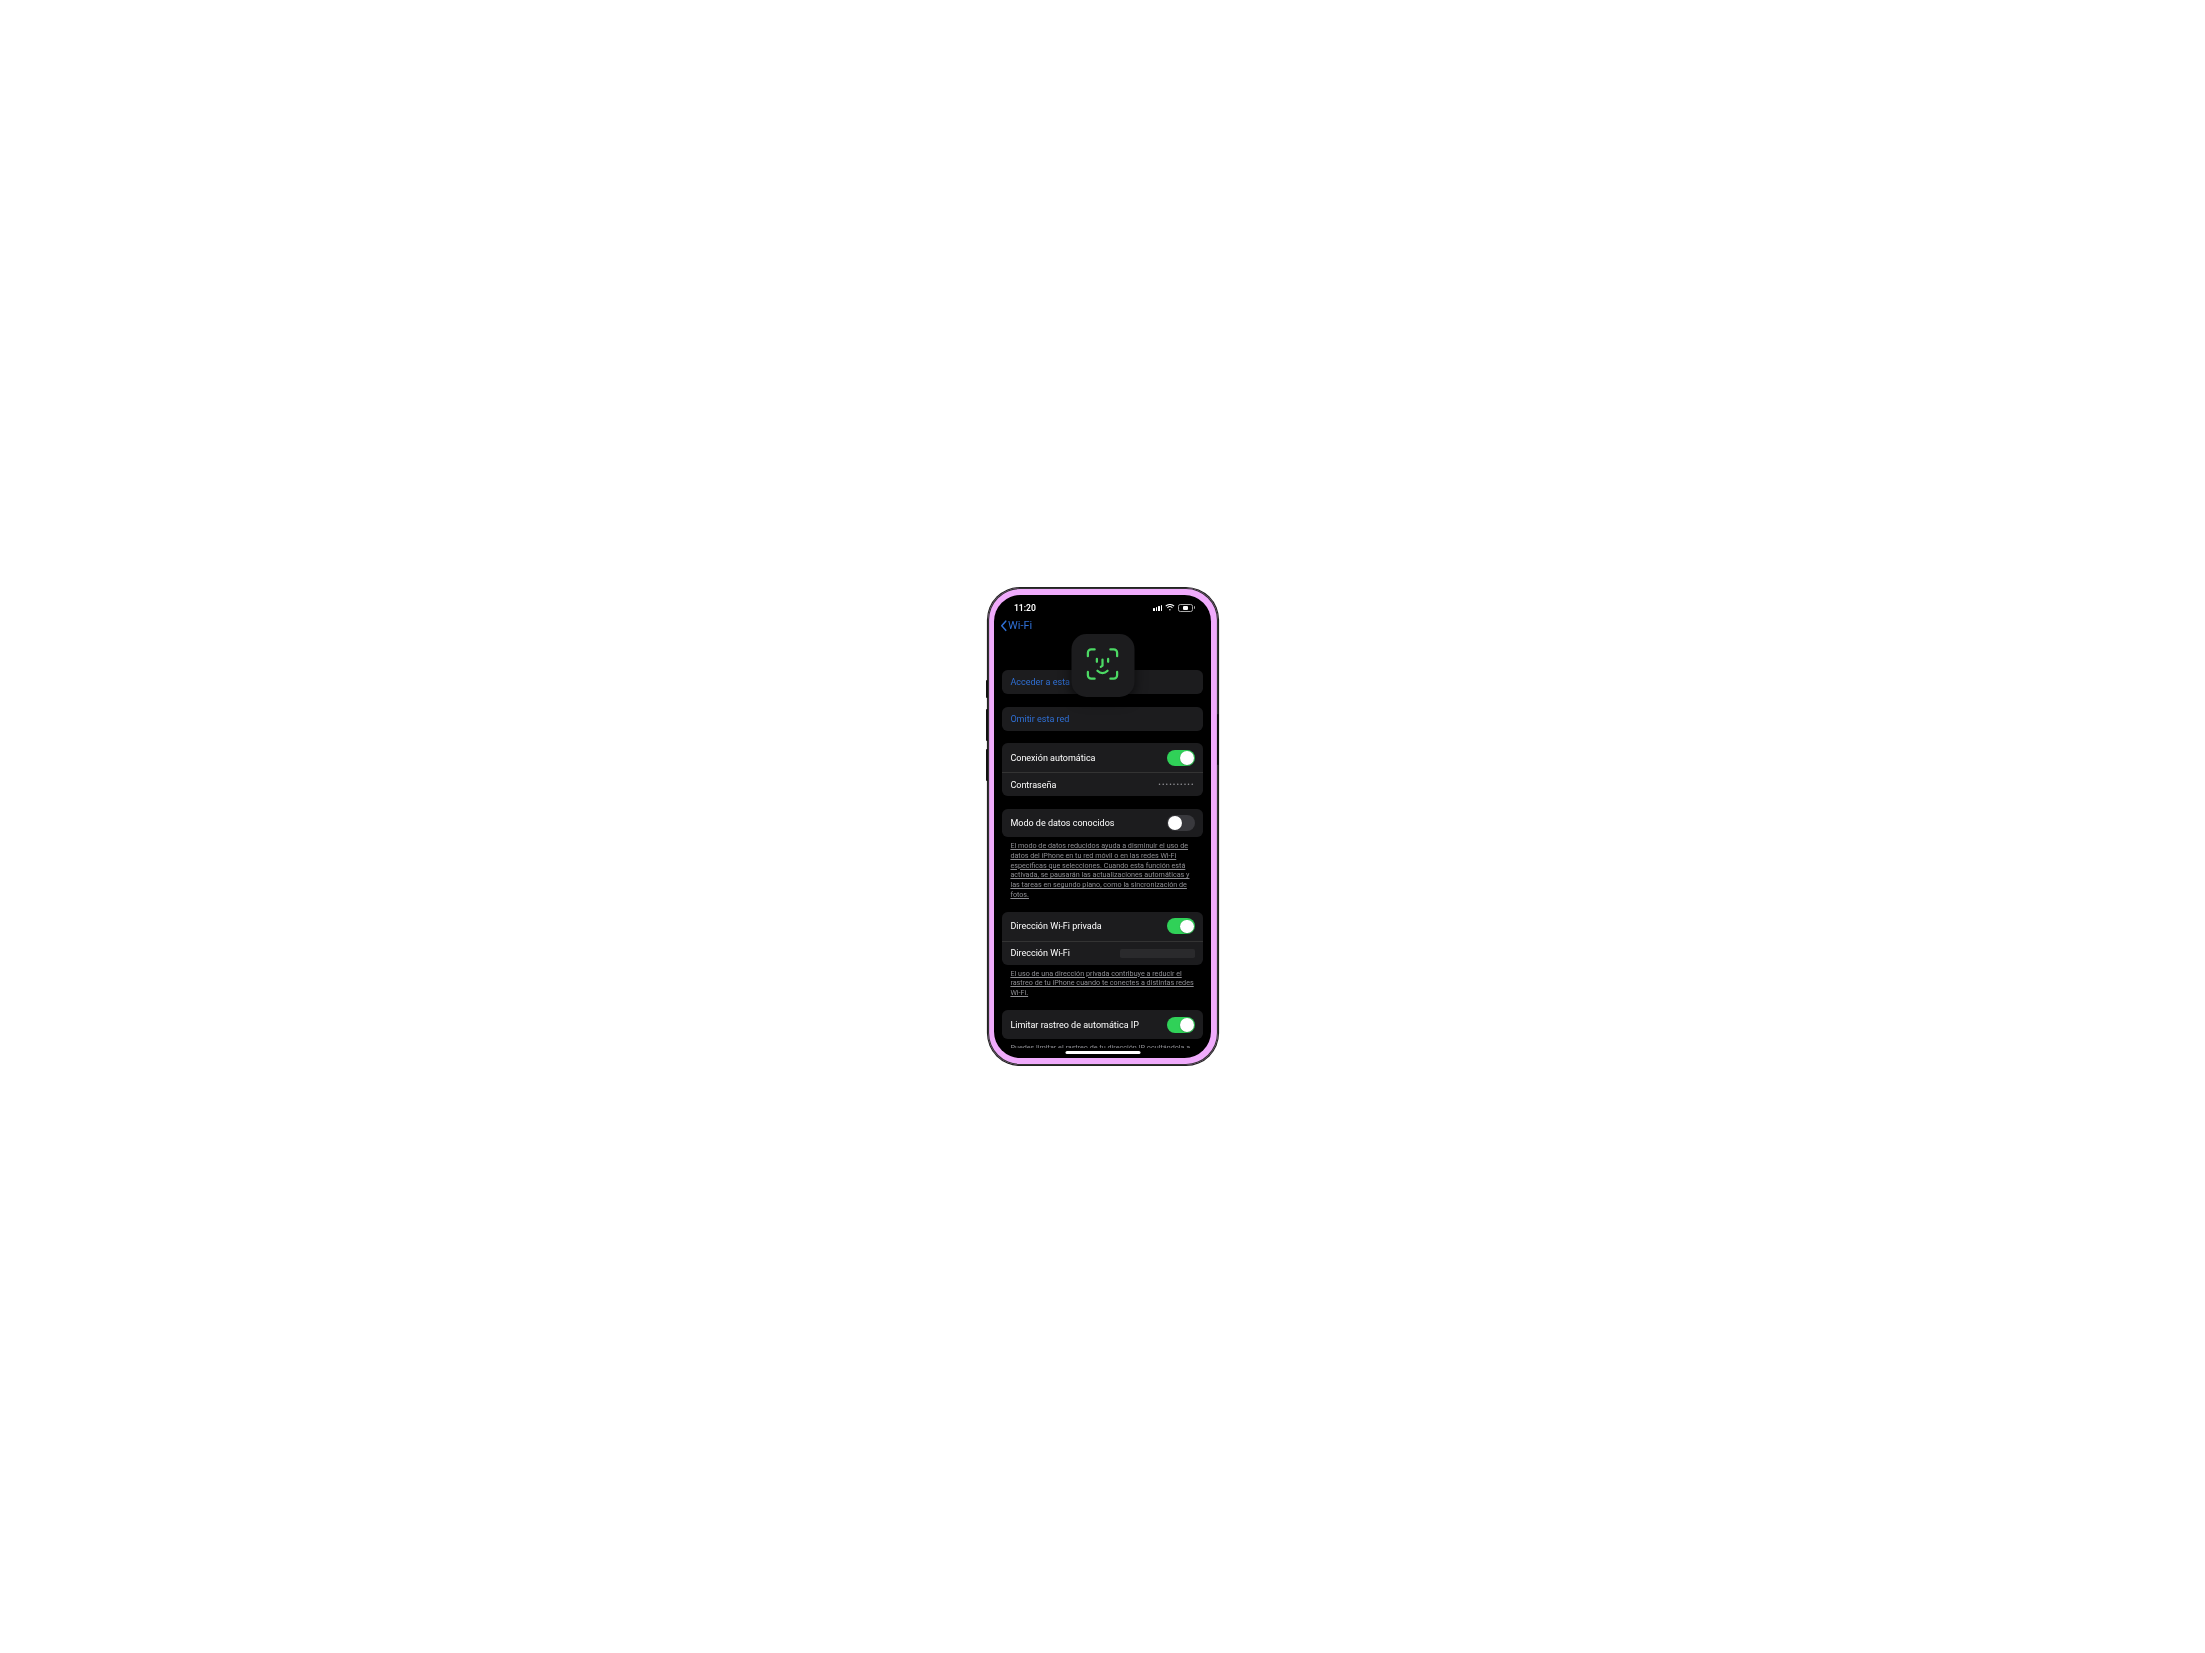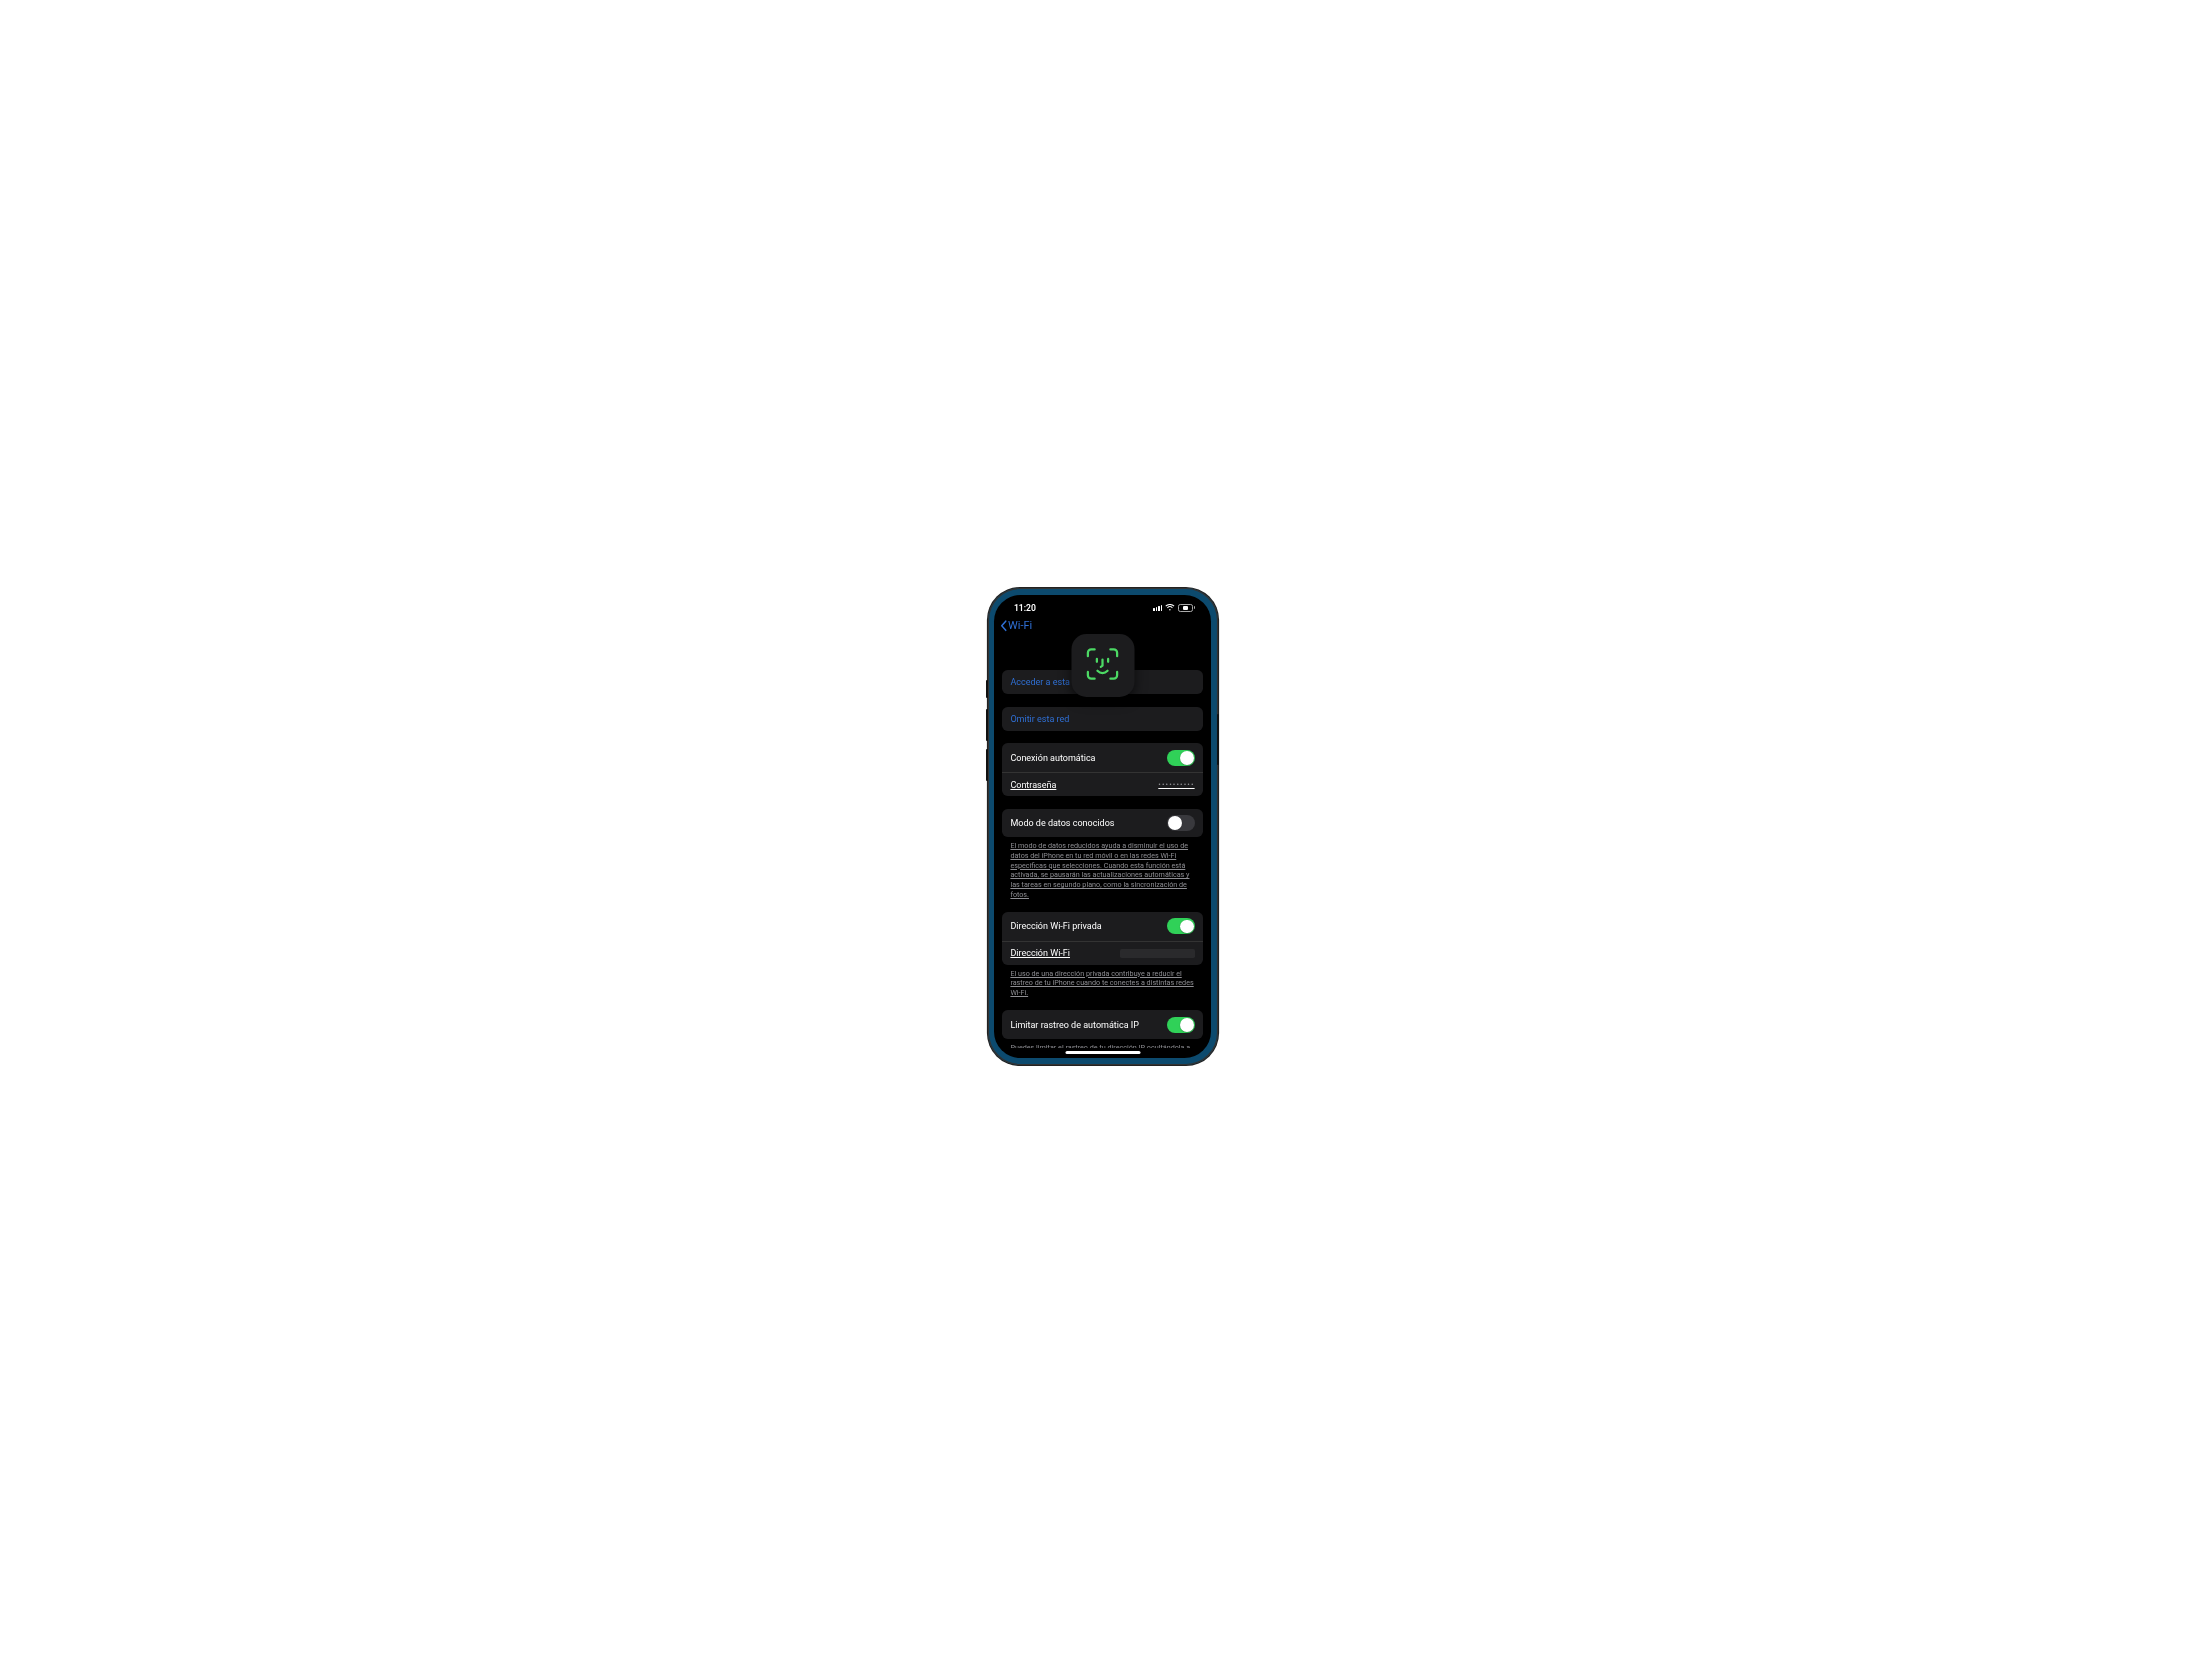--- a/index.html
+++ b/index.html
@@ -7,21 +7,21 @@
     background: #ffffff;
     font-family: -apple-system, BlinkMacSystemFont, "Segoe UI", Roboto, sans-serif;
     display: flex;
     align-items: center;
     justify-content: center;
     min-height: 100vh;
   }
   .phone-frame {
     width: 230px;
     height: 477px;
-    background: #0c4a6e;
+    background: #f0abfc;
     border-radius: 32px;
     padding: 6.9px;
     box-shadow: 0 0 0 1.1px #222, inset 0 0 0 1.1px #333;
     position: relative;
   }
   .phone-side-button {
     position: absolute;
     background: #111;
     border-radius: 1.1px;
   }
@@ -129,21 +129,21 @@
     margin-top: 12.6px;
     overflow:hidden;
   }
   .group.first-gap { margin-top: 33px; }
   .row {
     display:flex; justify-content:space-between; align-items:center;
     padding: 6.3px 8px;
     min-height:24px;
     font-size:9px;
   }
-  .row + .row { border-top:0.3px solid #333;text-decoration:underline; }
+  .row + .row { border-top:0.3px solid #333; }
   .row .label { color:#fff; }
   .row.link .label { color:#2f6fd4; }
   .toggle {
     width:27.6px; height:16px; border-radius:8px; position:relative;
     cursor:pointer;
   }
   .toggle.on { background:#30d158; }
   .toggle.off { background:#39393d; }
   .toggle .knob {
     width:13.8px; height:13.8px; background:#fff; border-radius:50%;

